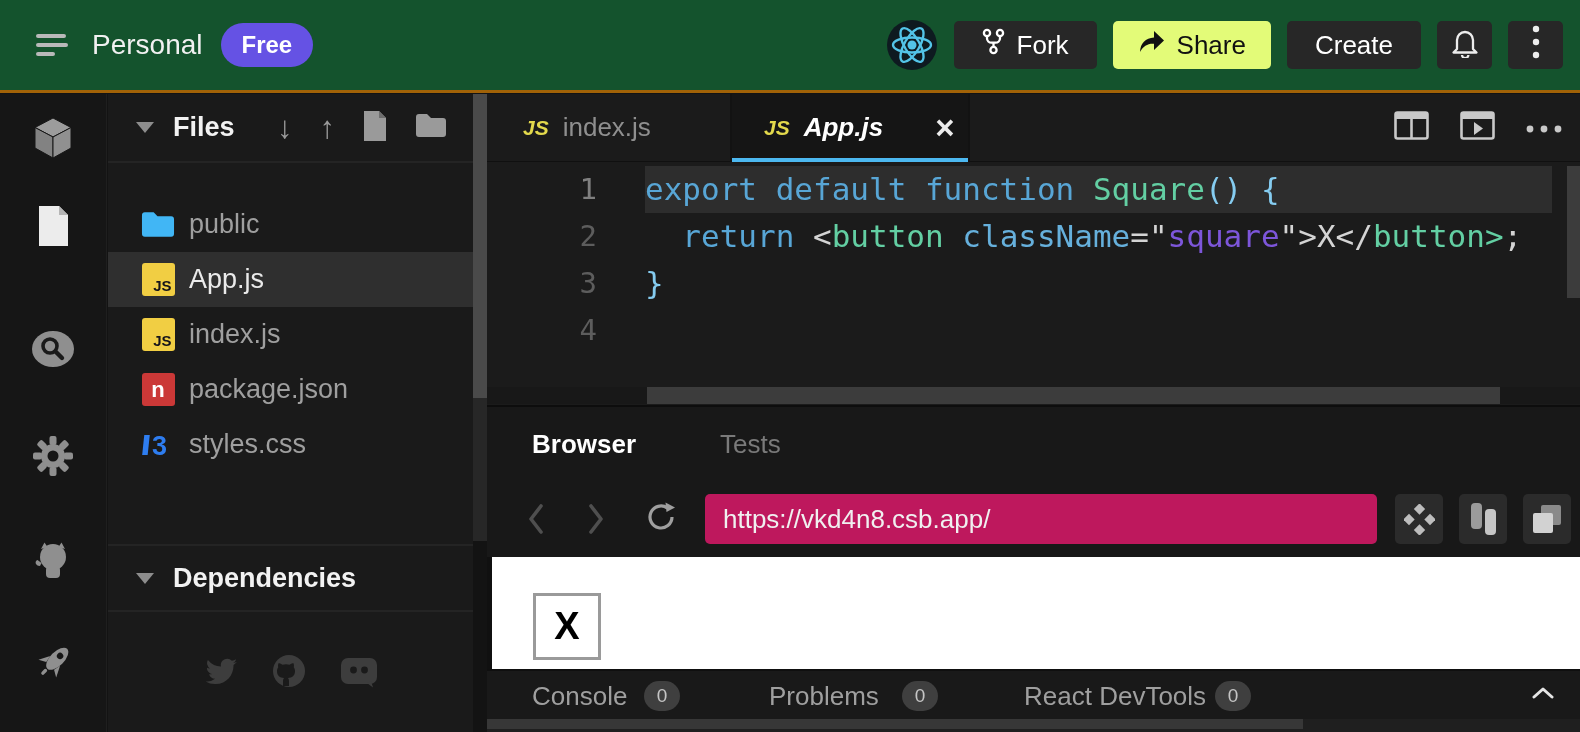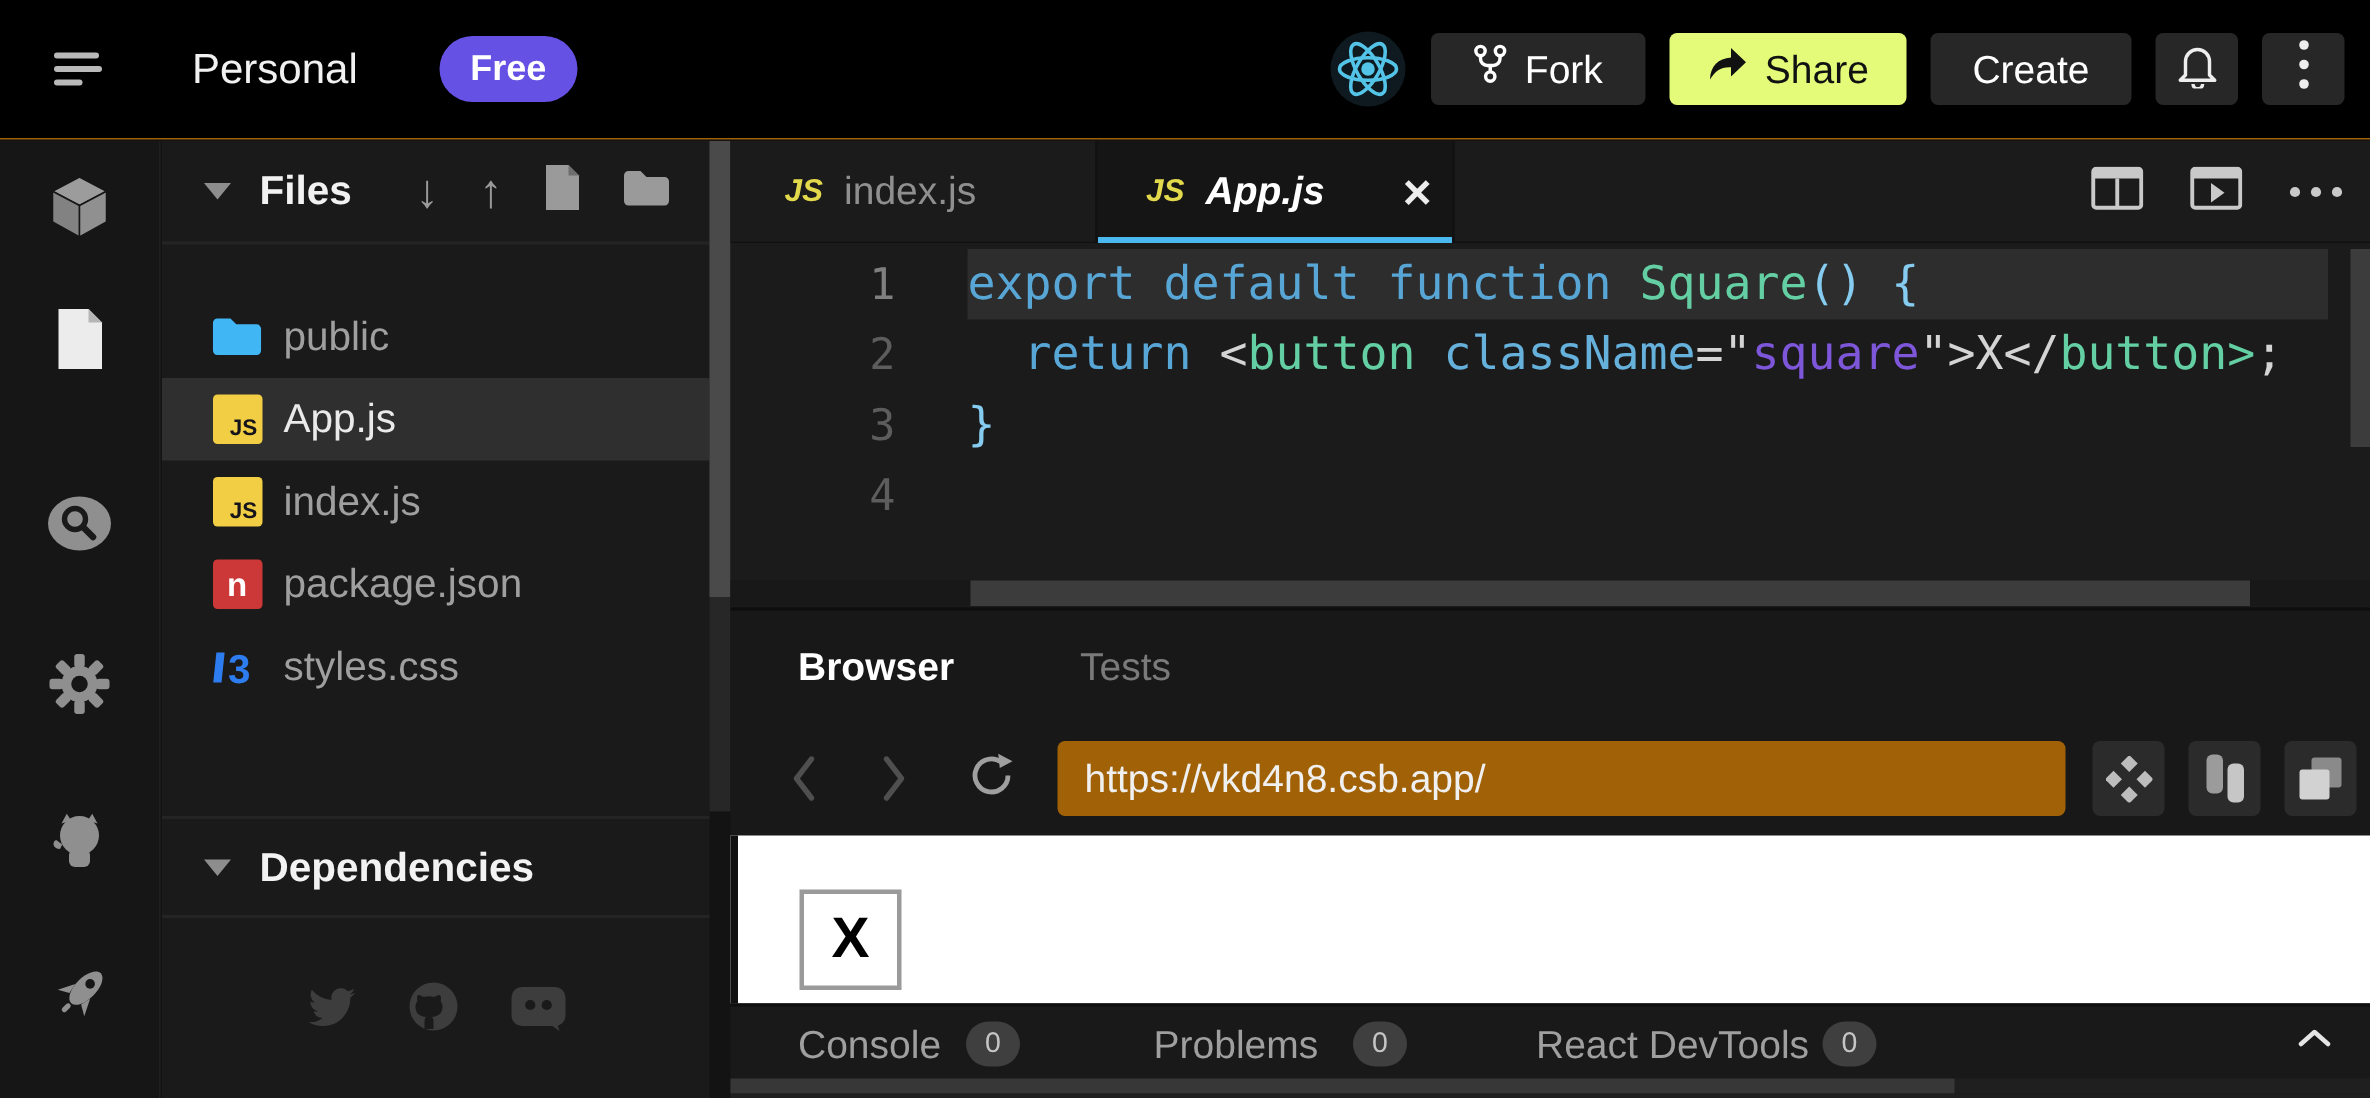--- a/index.html
+++ b/index.html
@@ -2,21 +2,21 @@
 <html><head>
 <meta charset="utf-8">
 <style>
   * { margin:0; padding:0; box-sizing:border-box; }
   html,body { width:1580px; height:732px; overflow:hidden; background:#131313;
     font-family:"Liberation Sans","DejaVu Sans",sans-serif; }
   #app { position:relative; width:1580px; height:732px; background:#131313; }
 
   
   #header { position:absolute; left:0; top:0; width:1580px; height:93px;
-    background:#000000; border-bottom:1px solid #a16207; display:flex; align-items:center;gap:36px; }
+    background:#14532d; border-bottom:3px solid #a16207; display:flex; align-items:center; }
   .hamburger { margin-left:36px; width:32px; cursor:pointer; }
   .hamburger div { height:4px; background:#b9b9b9; border-radius:2px; margin:5px 0; }
   .hamburger .h1{width:30px} .hamburger .h2{width:32px} .hamburger .h3{width:19px}
   .ws-title { margin-left:24px; font-size:28px; color:#f1f1f1; }
   .plan-badge { margin-left:18px; background:#6552e4; color:#fff; font-size:24px;
     padding:8px 21px; border-radius:22px;font-weight:bold; }
   #header .spacer { flex:1; }
   .hdr-right { display:flex; align-items:center; gap:16px; margin-right:17px; }
   .react-badge { width:52px; height:52px; display:flex; align-items:center; justify-content:center; }
   .btn { height:48px; display:flex; align-items:center; justify-content:center;
@@ -85,21 +85,21 @@
   #ed-vscroll { position:absolute; right:0; top:72px; width:13px; height:132px; background:#3c3c3c; }
 
   
   #browser { position:absolute; left:487px; top:405px; width:1093px; height:327px;
     background:#181818; border-top:2px solid #0d0d0d; }
   .br-tabs { height:74px; display:flex; align-items:center; padding-left:45px; gap:84px; }
   .br-tab { font-size:26px; color:#7a7a7a; cursor:pointer; }
   .br-tab.active { color:#fff; font-weight:700; }
   .br-nav { height:76px; display:flex; align-items:center; padding-left:38px; }
   .nav-chev { width:22px; display:flex; justify-content:center; cursor:pointer; }
-  .url-box { width:672px; height:50px; background:#a16207; border-radius:5px; border:none;
+  .url-box { width:672px; height:50px; background:#be185d; border-radius:5px; border:none;
     color:#f0f0f0; font-size:26px; padding:0 18px; font-family:"Liberation Sans",sans-serif; }
   .sq-btn { width:48px; height:50px; background:#2b2b2b; border-radius:5px; display:flex;
     align-items:center; justify-content:center; cursor:pointer; }
   #preview { position:absolute; left:0; top:150px; width:1093px; height:112px; background:#fff;
     border-left:5px solid #101010; }
   .x-button { position:absolute; left:41px; top:36px; width:68px; height:67px; background:#fff;
     border:3px solid #9a9a9a; display:flex; align-items:center; justify-content:center;
     font-size:38px; font-weight:800; color:#000; cursor:pointer; }
   #statusbar { position:absolute; left:0; top:262px; width:1093px; height:50px;
     background:#191919; border-top:2px solid #0f0f0f; }

